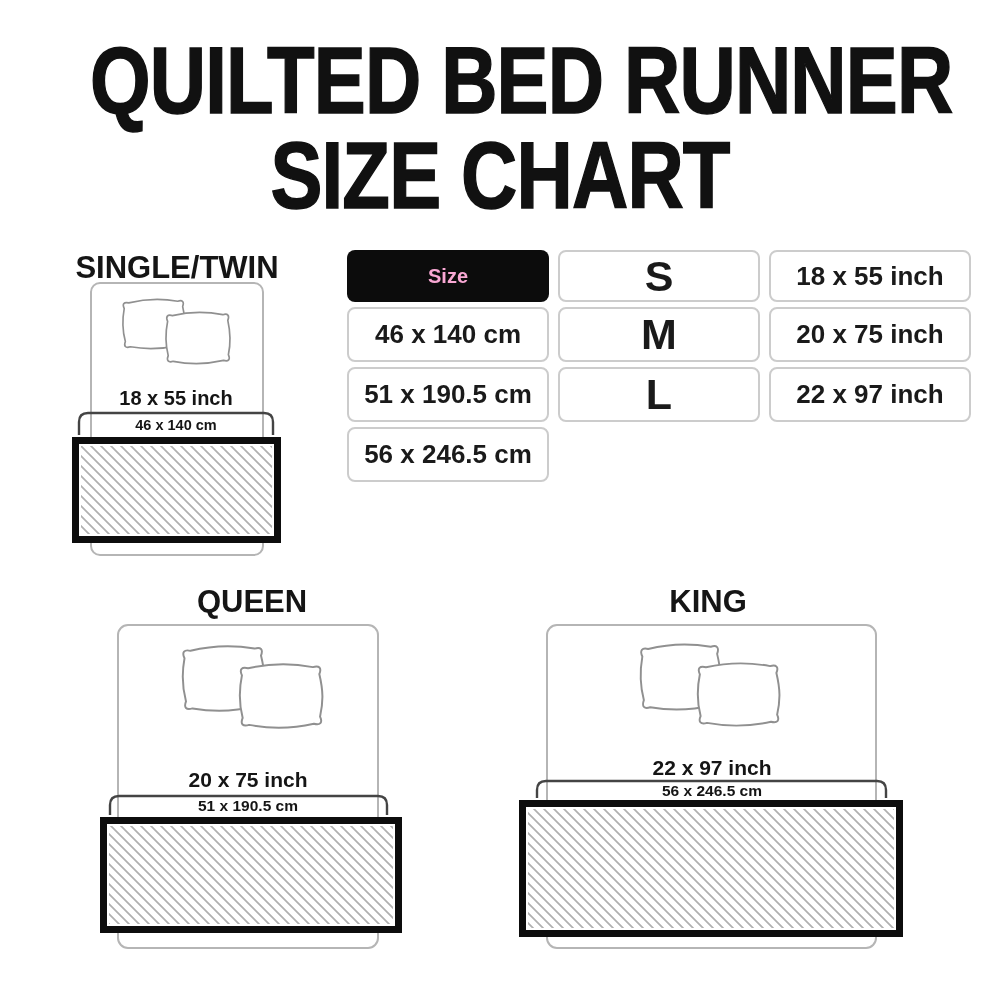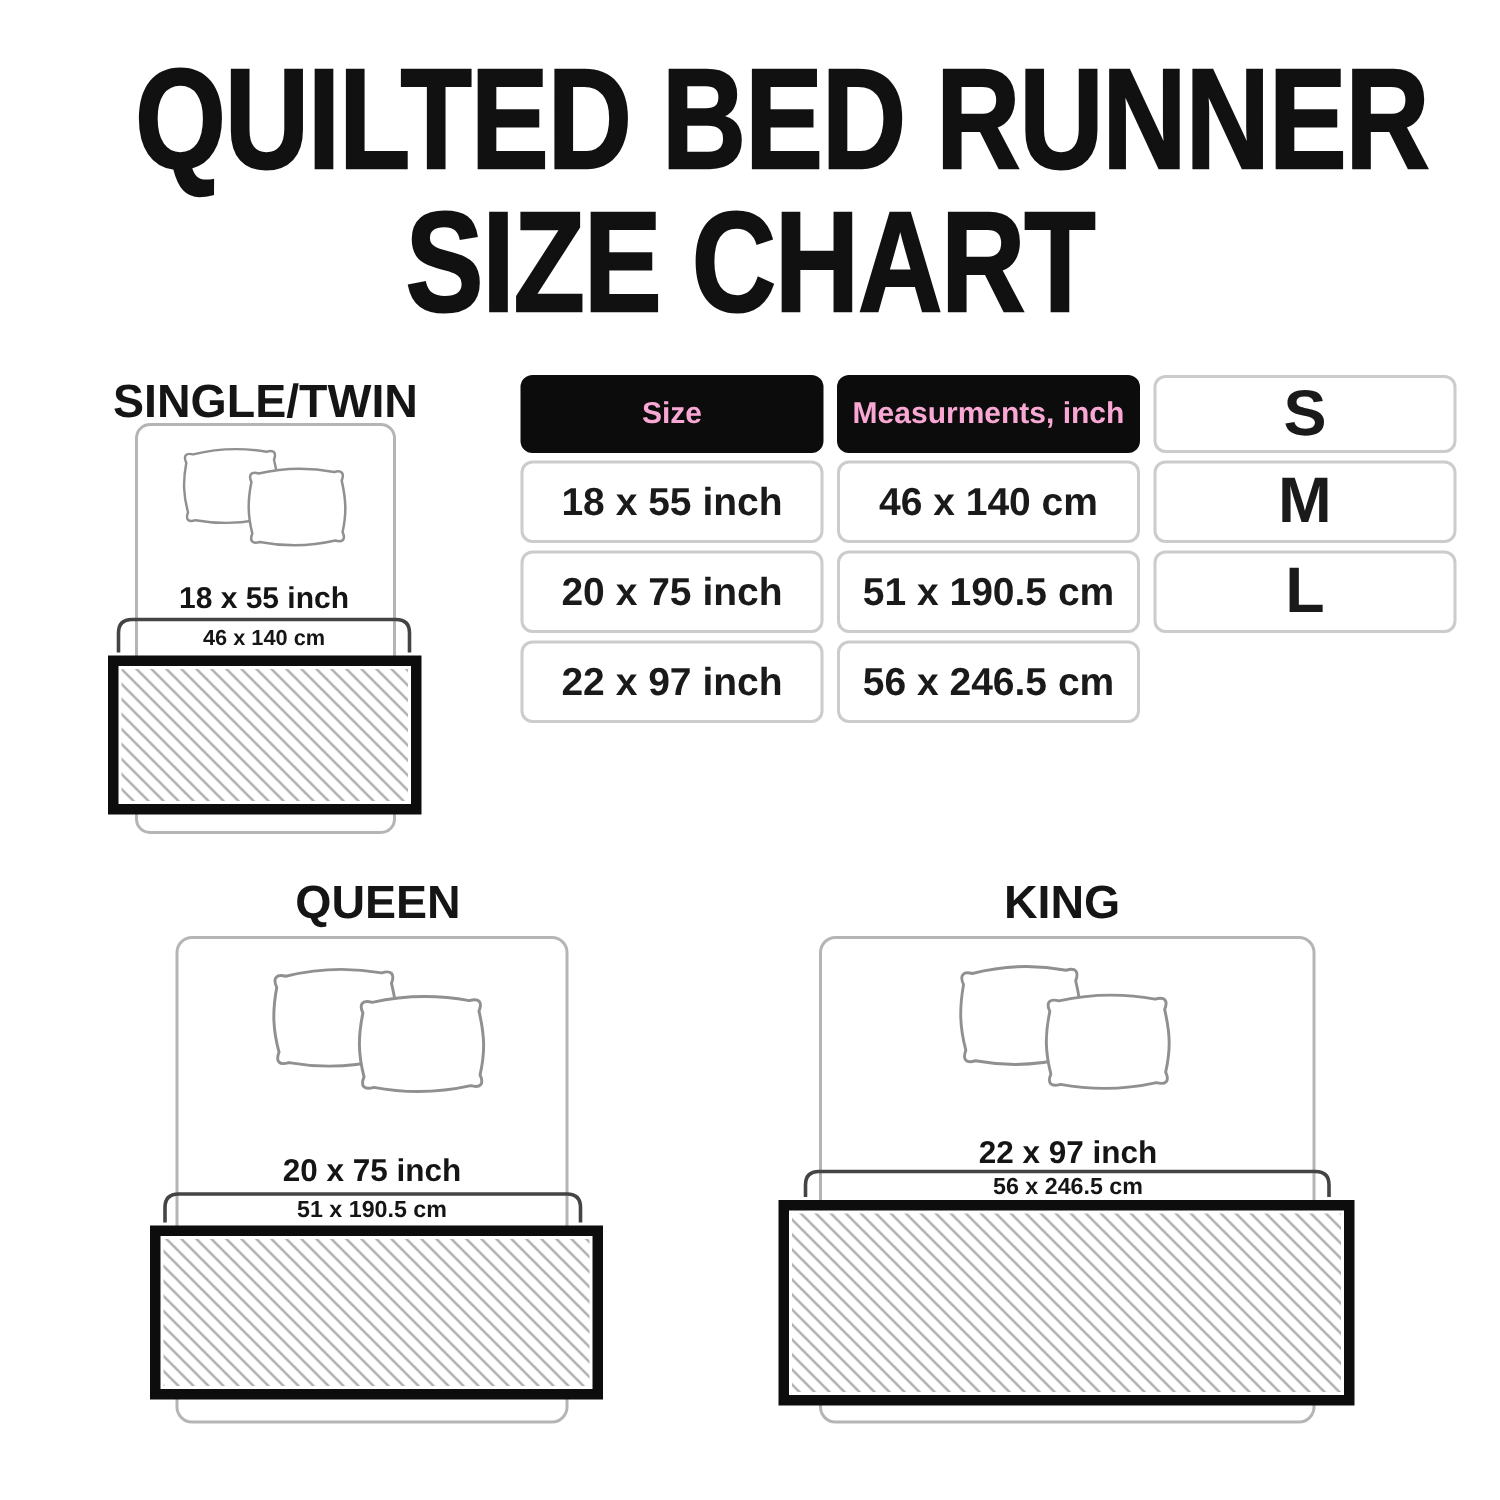--- a/index.html
+++ b/index.html
@@ -53,21 +53,20 @@
     </defs>
   </svg>
 
   <div class="title-block">
     <span class="title-line">QUILTED BED RUNNER</span>
     <span class="title-line">SIZE CHART</span>
   </div>
 
   <div class="size-table">
     <div class="th">Size</div>
-    <div class="th">Measurments, inch</div>
 
     <div class="td size-letter">S</div>
     <div class="td meas">18 x 55 inch</div>
     <div class="td meas">46 x 140 cm</div>
 
     <div class="td size-letter">M</div>
     <div class="td meas">20 x 75 inch</div>
     <div class="td meas">51 x 190.5 cm</div>
 
     <div class="td size-letter">L</div>

